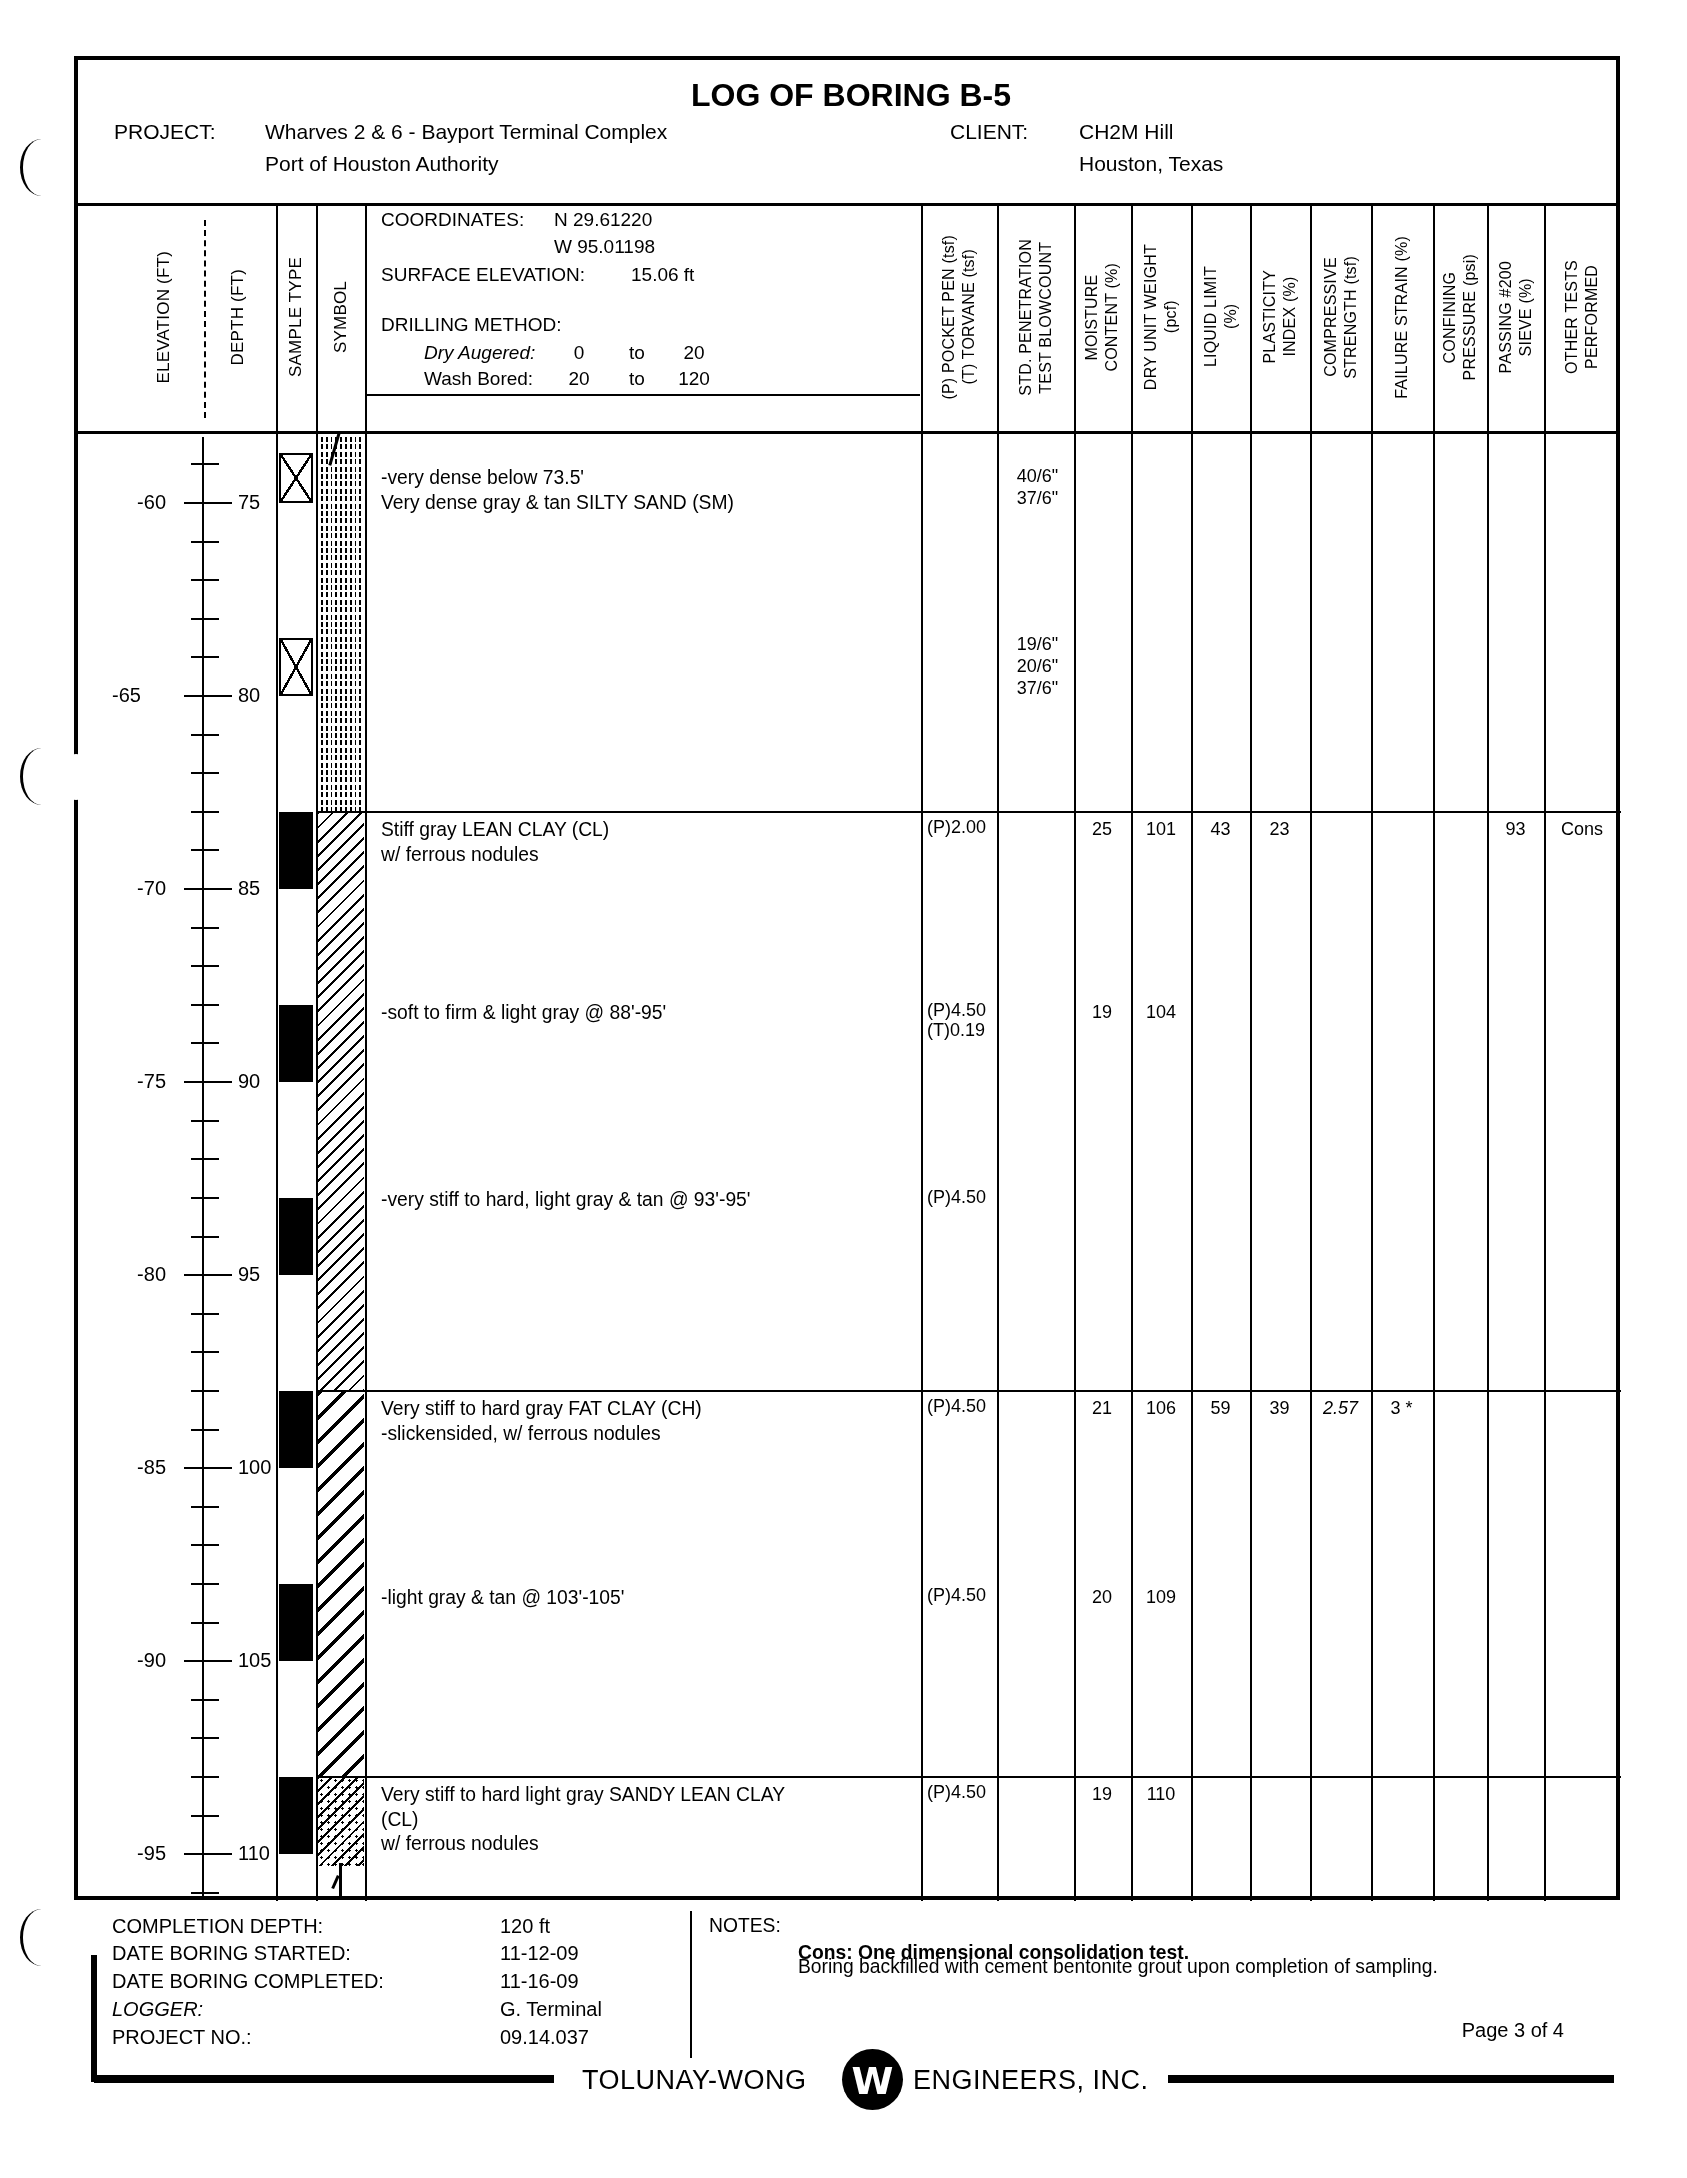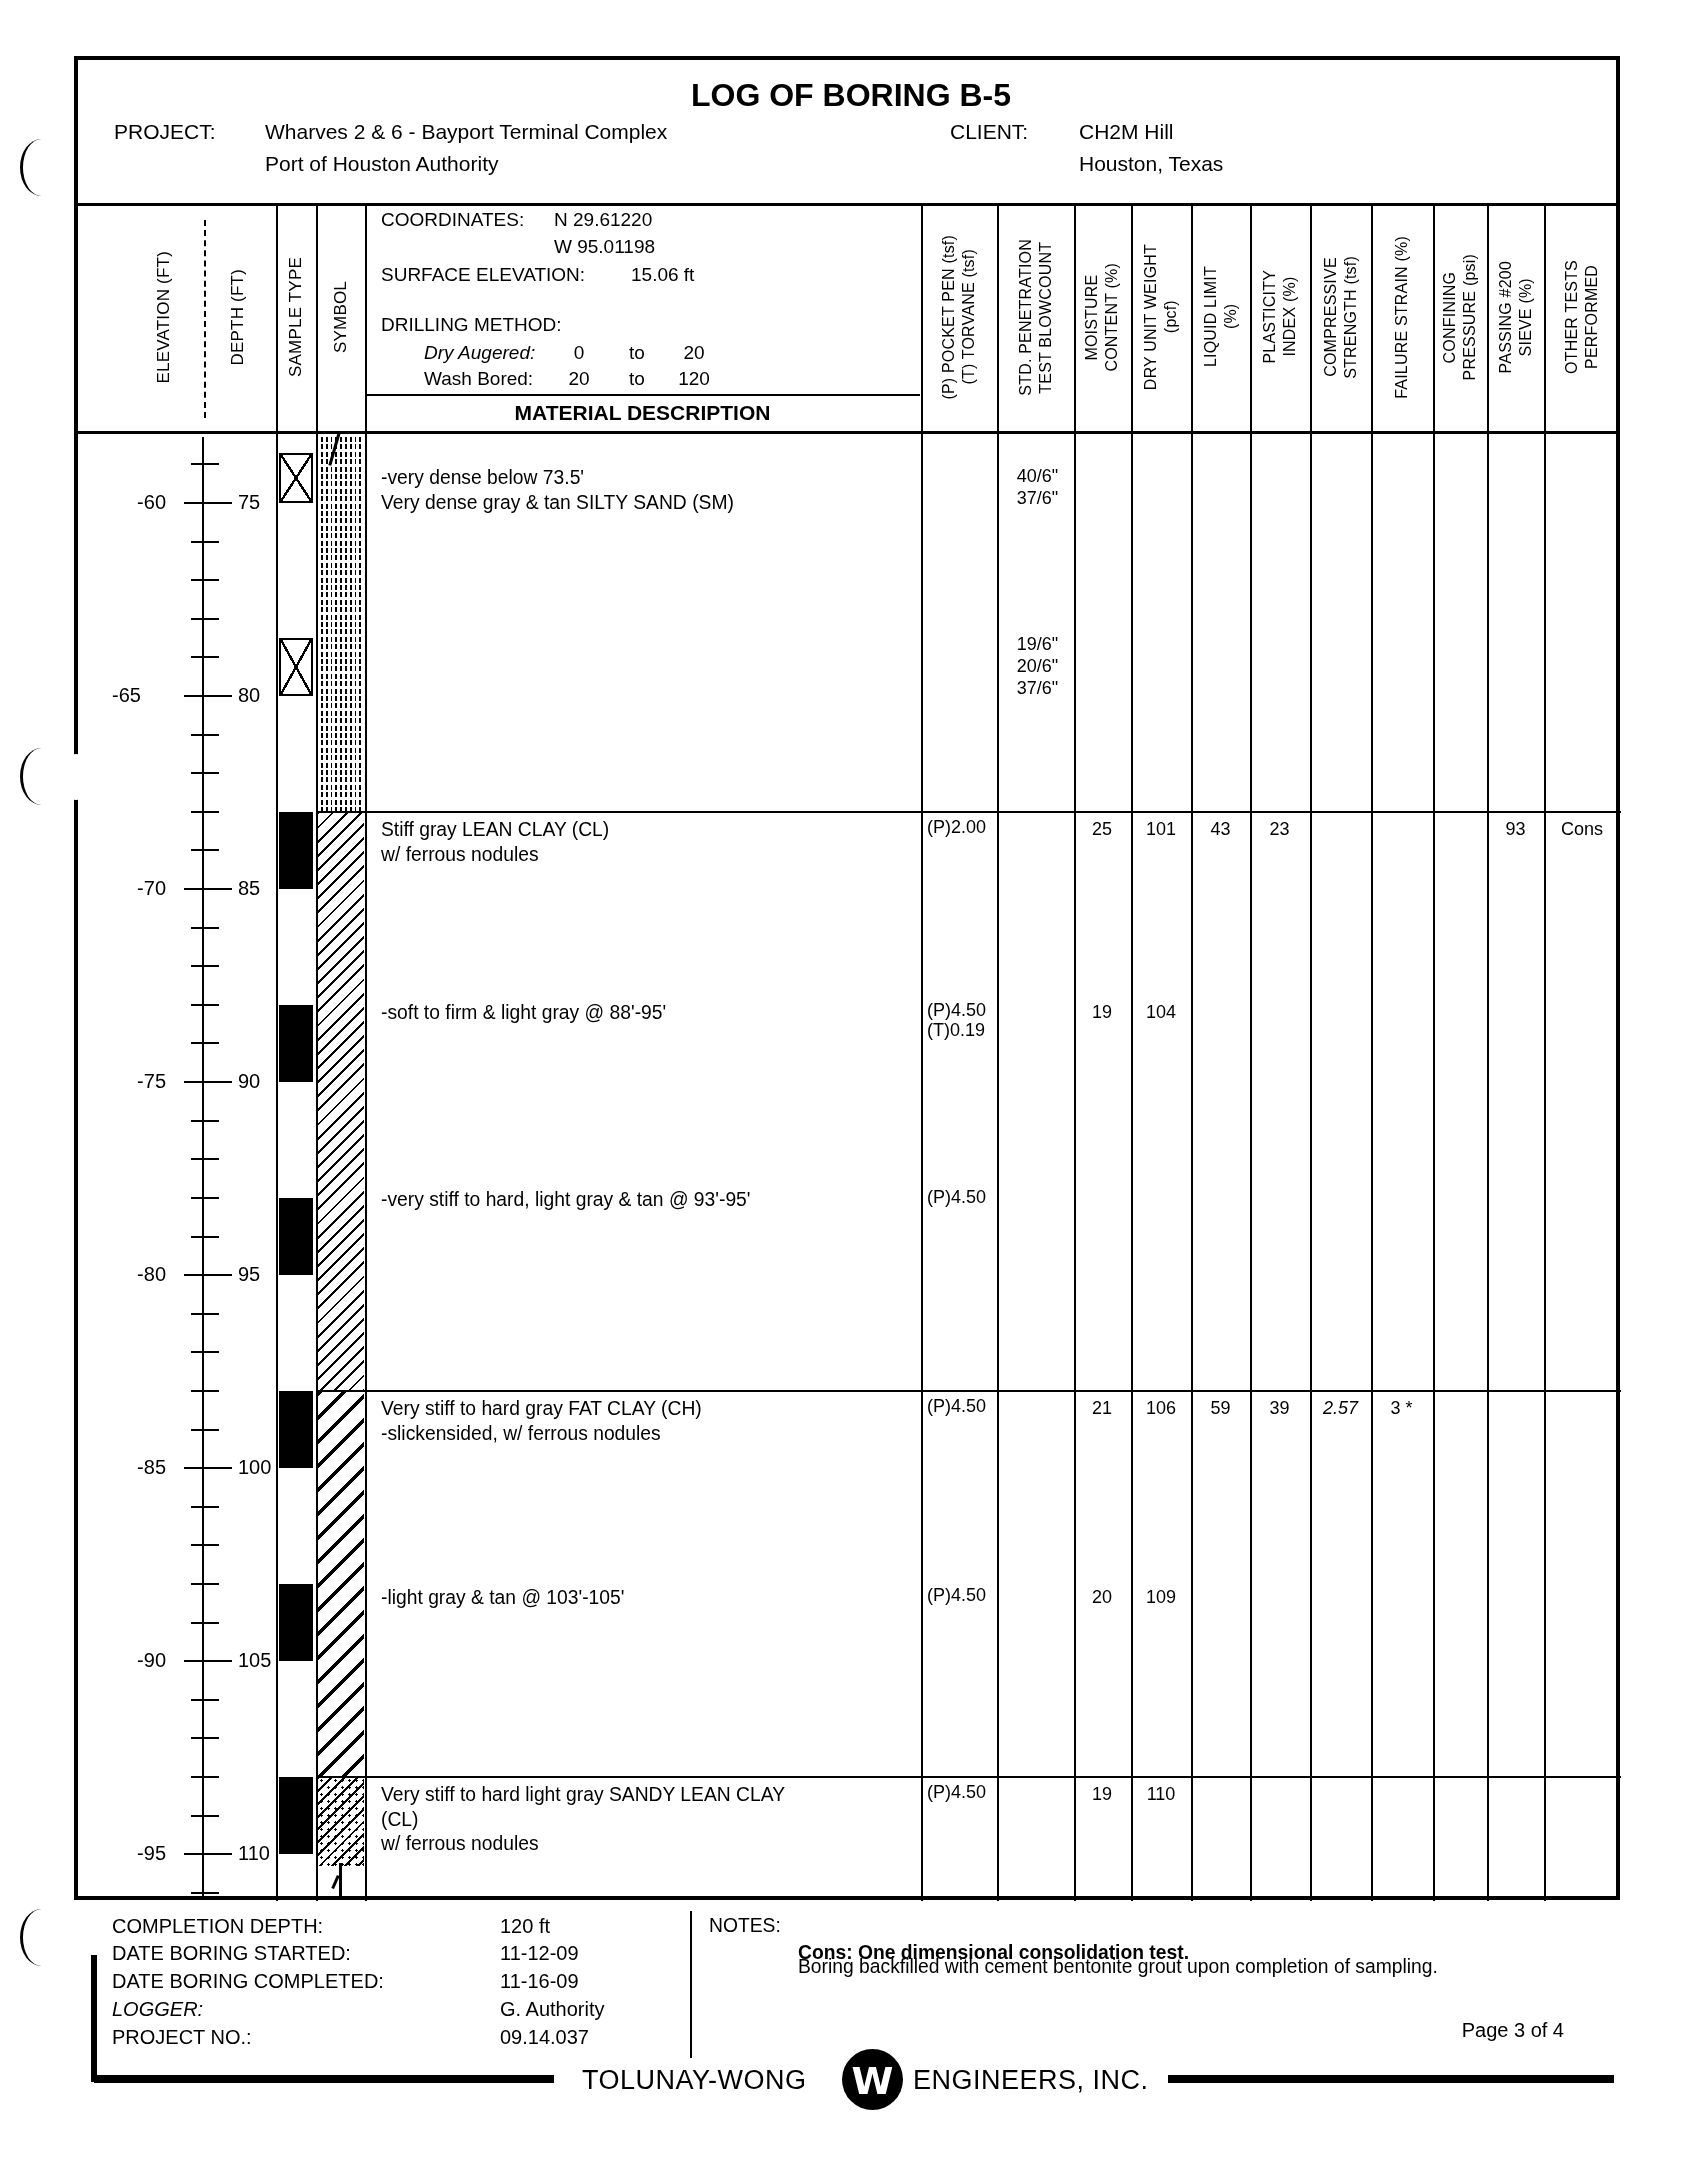--- a/index.html
+++ b/index.html
@@ -150,21 +150,20 @@
   <div class="t" style="left:631px;top:263px;font-size:19px;">15.06 ft</div>
   <div class="t" style="left:381px;top:313px;font-size:19px;">DRILLING METHOD:</div>
   <div class="t" style="left:424px;top:341px;font-size:19px;font-style:italic;">Dry Augered:</div>
   <div class="t ctext" style="left:559px;top:341px;width:40px;font-size:19px;">0</div>
   <div class="t ctext" style="left:619px;top:341px;width:36px;font-size:19px;">to</div>
   <div class="t ctext" style="left:671px;top:341px;width:46px;font-size:19px;">20</div>
   <div class="t" style="left:424px;top:367px;font-size:19px;">Wash Bored:</div>
   <div class="t ctext" style="left:559px;top:367px;width:40px;font-size:19px;">20</div>
   <div class="t ctext" style="left:619px;top:367px;width:36px;font-size:19px;">to</div>
   <div class="t ctext" style="left:671px;top:367px;width:46px;font-size:19px;">120</div>
-  <div class="t b ctext" style="left:365px;top:400px;width:555px;font-size:21px;">MATERIAL DESCRIPTION</div>
 
   <div id="log-body">
       <div class="line" style="left: 202px; top: 437px; width: 2px; height: 1462px;"></div>
       <div class="tick" style="left: 191px; top: 463px; width: 28px;"></div>
       <div class="tick" style="left: 184px; top: 502px; width: 48px;"></div>
       <div class="tick" style="left: 191px; top: 541px; width: 28px;"></div>
       <div class="tick" style="left: 191px; top: 579px; width: 28px;"></div>
       <div class="tick" style="left: 191px; top: 618px; width: 28px;"></div>
       <div class="tick" style="left: 191px; top: 656px; width: 28px;"></div>
       <div class="tick" style="left: 184px; top: 695px; width: 48px;"></div>
@@ -280,21 +279,21 @@
 
   <div class="abs" style="left:91px;top:1955px;width:6px;height:127px;background:#000;"></div>
   <div id="completion-rows">
       <div class="t" style="left: 112px; top: 1914px; font-size: 20px;">COMPLETION DEPTH:</div>
       <div class="t" style="left: 500px; top: 1914px; font-size: 20px;">120 ft</div>
       <div class="t" style="left: 112px; top: 1941px; font-size: 20px;">DATE BORING STARTED:</div>
       <div class="t" style="left: 500px; top: 1941px; font-size: 20px;">11-12-09</div>
       <div class="t" style="left: 112px; top: 1969px; font-size: 20px;">DATE BORING COMPLETED:</div>
       <div class="t" style="left: 500px; top: 1969px; font-size: 20px;">11-16-09</div>
       <div class="t" style="left: 112px; top: 1997px; font-size: 20px; font-style: italic;">LOGGER:</div>
-      <div class="t" style="left: 500px; top: 1997px; font-size: 20px;">G. Authority</div>
+      <div class="t" style="left: 500px; top: 1997px; font-size: 20px;">G. Terminal</div>
       <div class="t" style="left: 112px; top: 2025px; font-size: 20px;">PROJECT NO.:</div>
       <div class="t" style="left: 500px; top: 2025px; font-size: 20px;">09.14.037</div>
     </div>
   <div class="line" style="left:690px;top:1911px;width:2px;height:147px;"></div>
   <div class="t" style="left:709px;top:1914px;font-size:19.3px;">NOTES:</div>
   <div class="t" style="left:798px;top:1914px;font-size:19.3px;margin-top:41px;">Boring backfilled with cement bentonite grout upon completion of sampling.</div>
   <div class="t" style="left:798px;top:1941px;font-size:19.3px;font-weight:bold;">Cons: One dimensional consolidation test.</div>
   <div class="t" style="left:1386px;top:2018px;width:178px;text-align:right;font-size:20px;">Page 3 of 4</div>
 
   <div class="thick" style="left:94px;top:2075px;width:460px;"></div>

